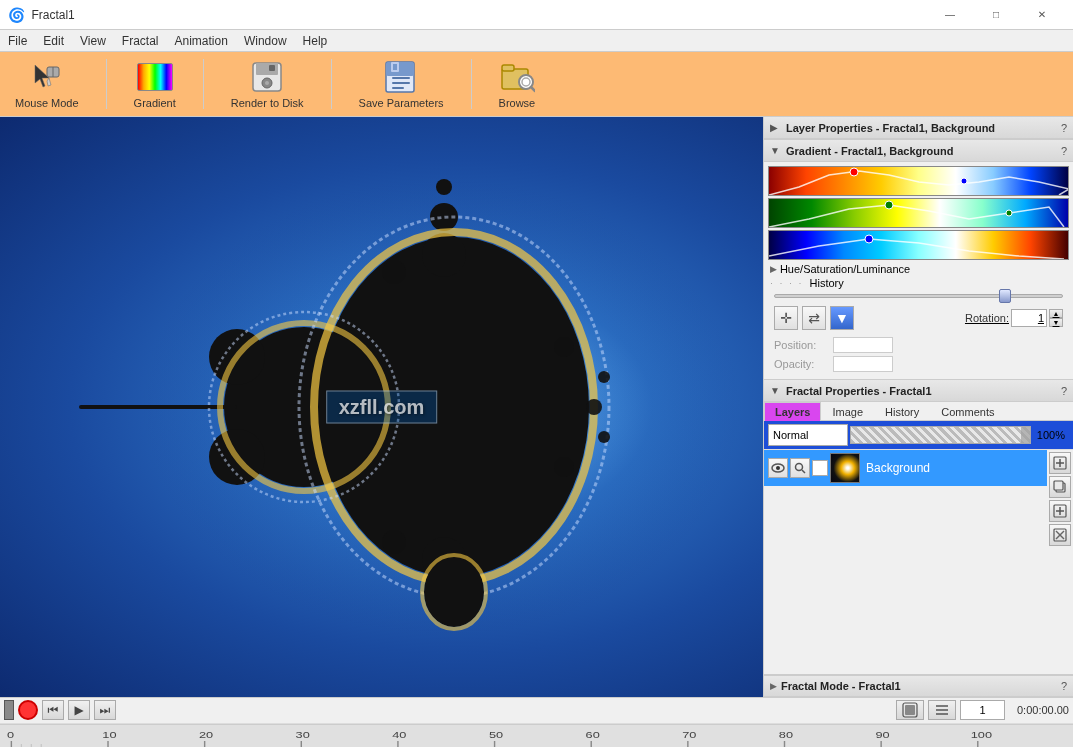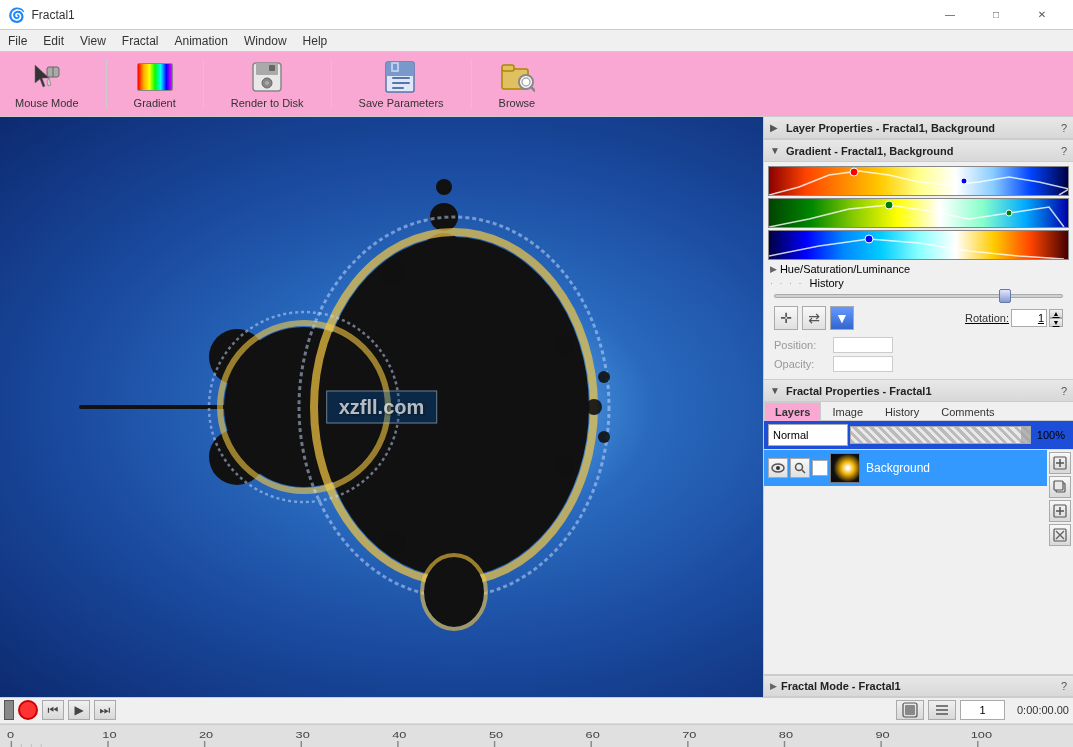--- a/index.html
+++ b/index.html
@@ -37,21 +37,21 @@
       color: #333;
       height: 22px;
       display: flex;
       align-items: center;
       text-align: right;
     }
 
     
     #toolbar {
       height: 65px;
-      background: #f9a8d4;
+      background: #fdba74;
       display: flex;
       align-items: center;
       padding: 4px 8px;
       gap: 16px;
       border-bottom: 1px solid #ccc;
     }
     .toolbar-btn {
       display: flex;
       flex-direction: column;
       align-items: center;
@@ -175,21 +175,21 @@
 
     
     .fp-tabs {
       display: flex; background: #f0f0f0; border-bottom: 1px solid #ccc;
     }
     .fp-tab {
       padding: 3px 10px; font-size: 11px; cursor: pointer; border: 1px solid transparent;
       border-bottom: none; margin-bottom: -1px; color: #333;
     }
     .fp-tab.active {
-      background: #f9a8d4; border-color: #ccc; border-bottom-color: white; font-weight: 600;
+      background: #d946ef; border-color: #ccc; border-bottom-color: white; font-weight: 600;
     }
 
     
     .layers-toolbar {
       display: flex; align-items: center; padding: 3px 4px; gap: 2px; background: #1d4ed8; border-bottom: 1px solid #ddd;
     }
     .layers-blend {
       height: 22px; border: 1px solid #aaa; background: white; font-size: 11px; padding: 0 4px;
       appearance: none; -webkit-appearance: none; cursor: pointer; min-width: 80px;
     }

